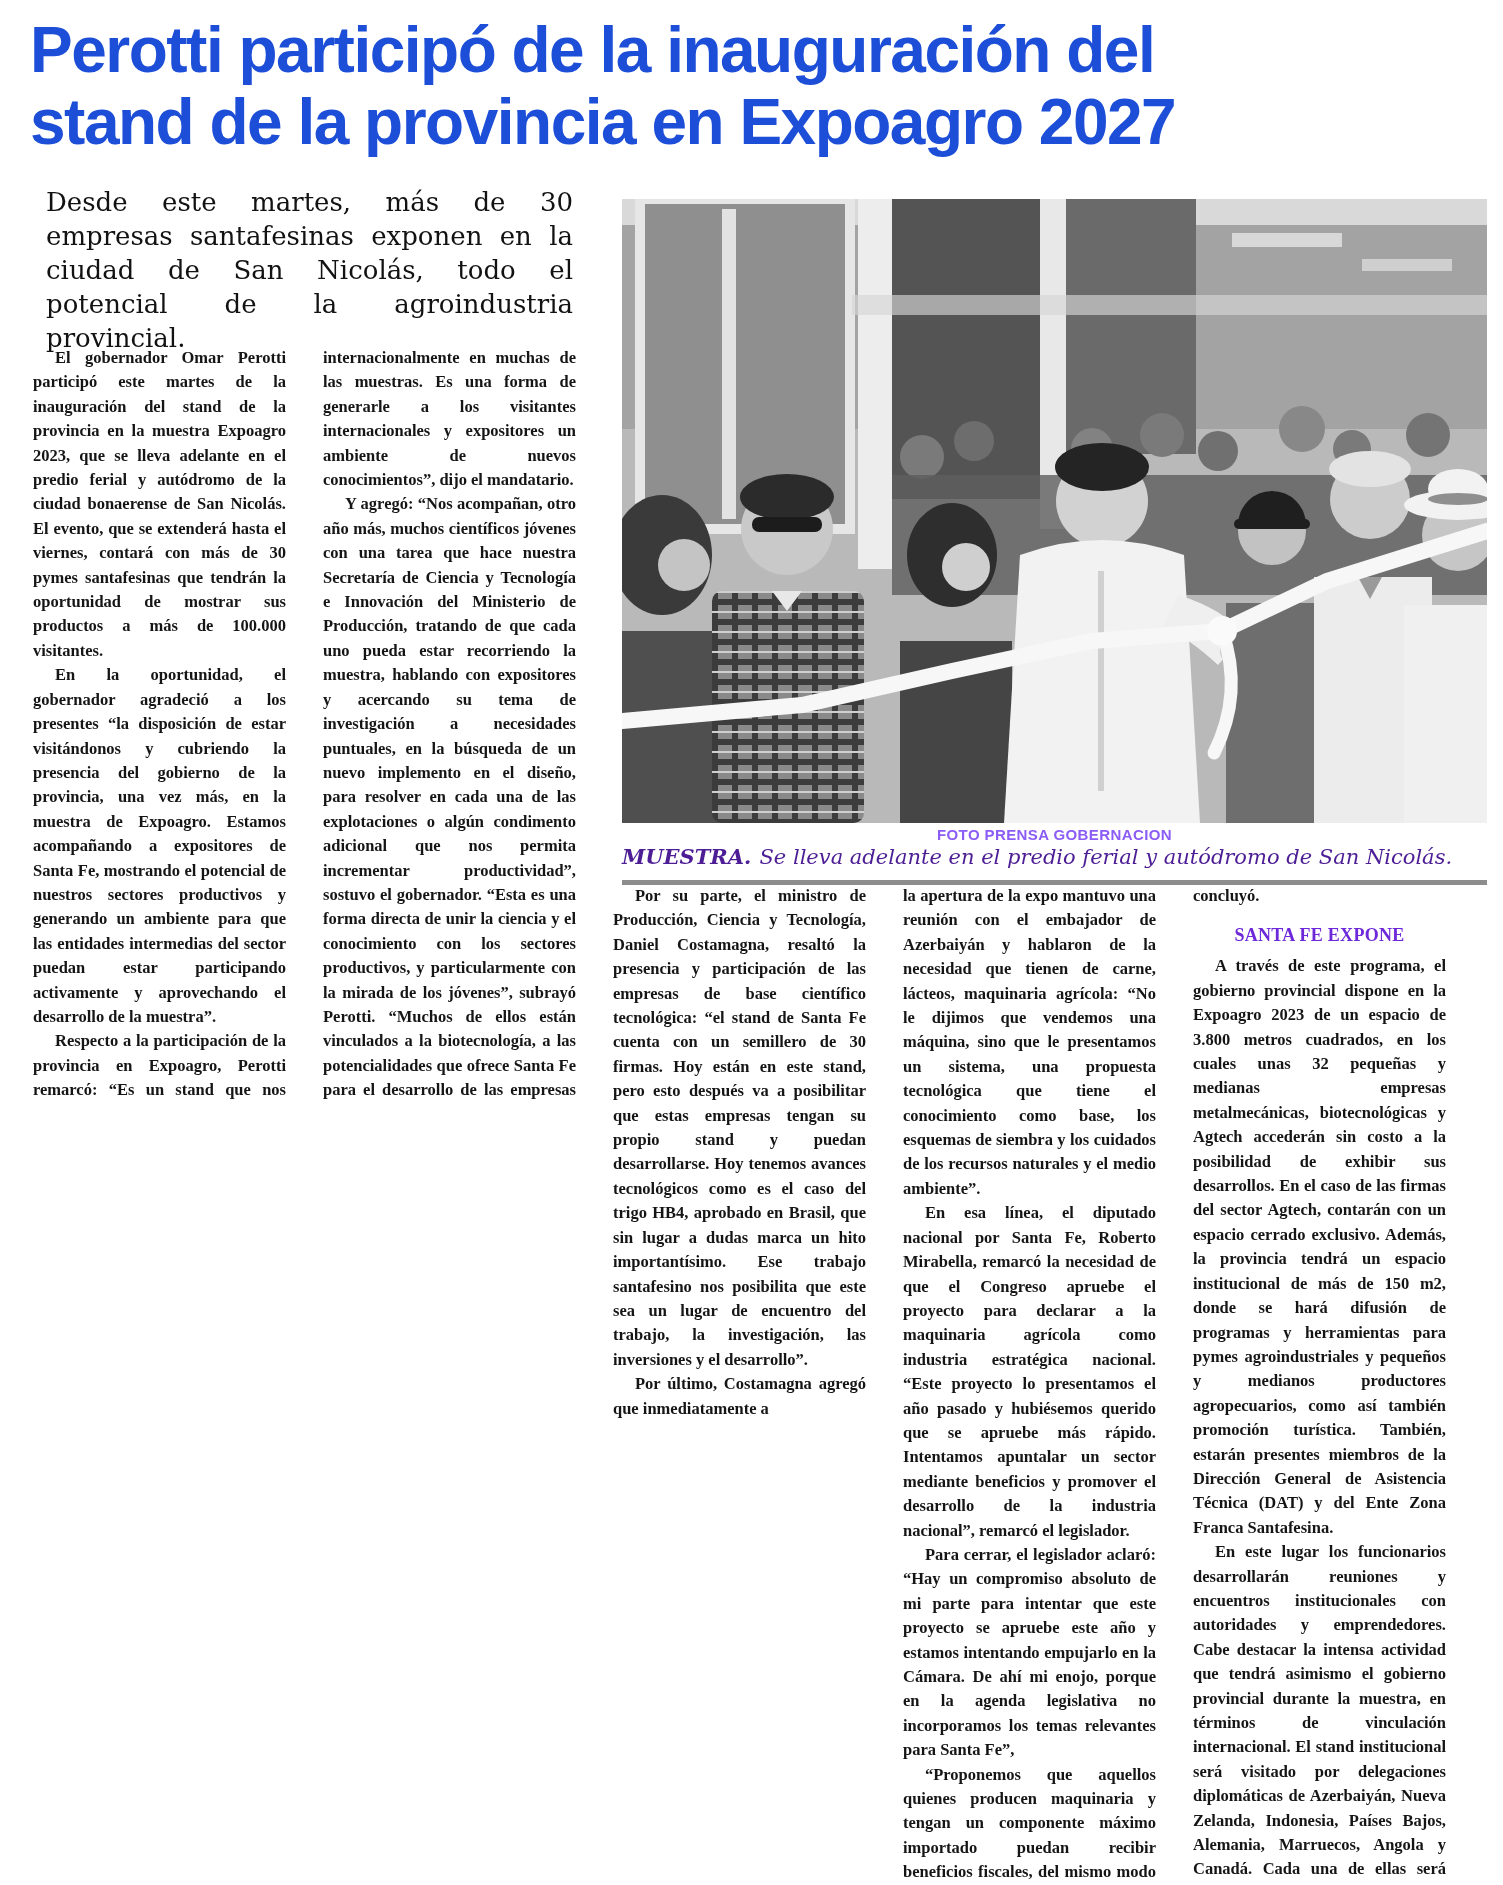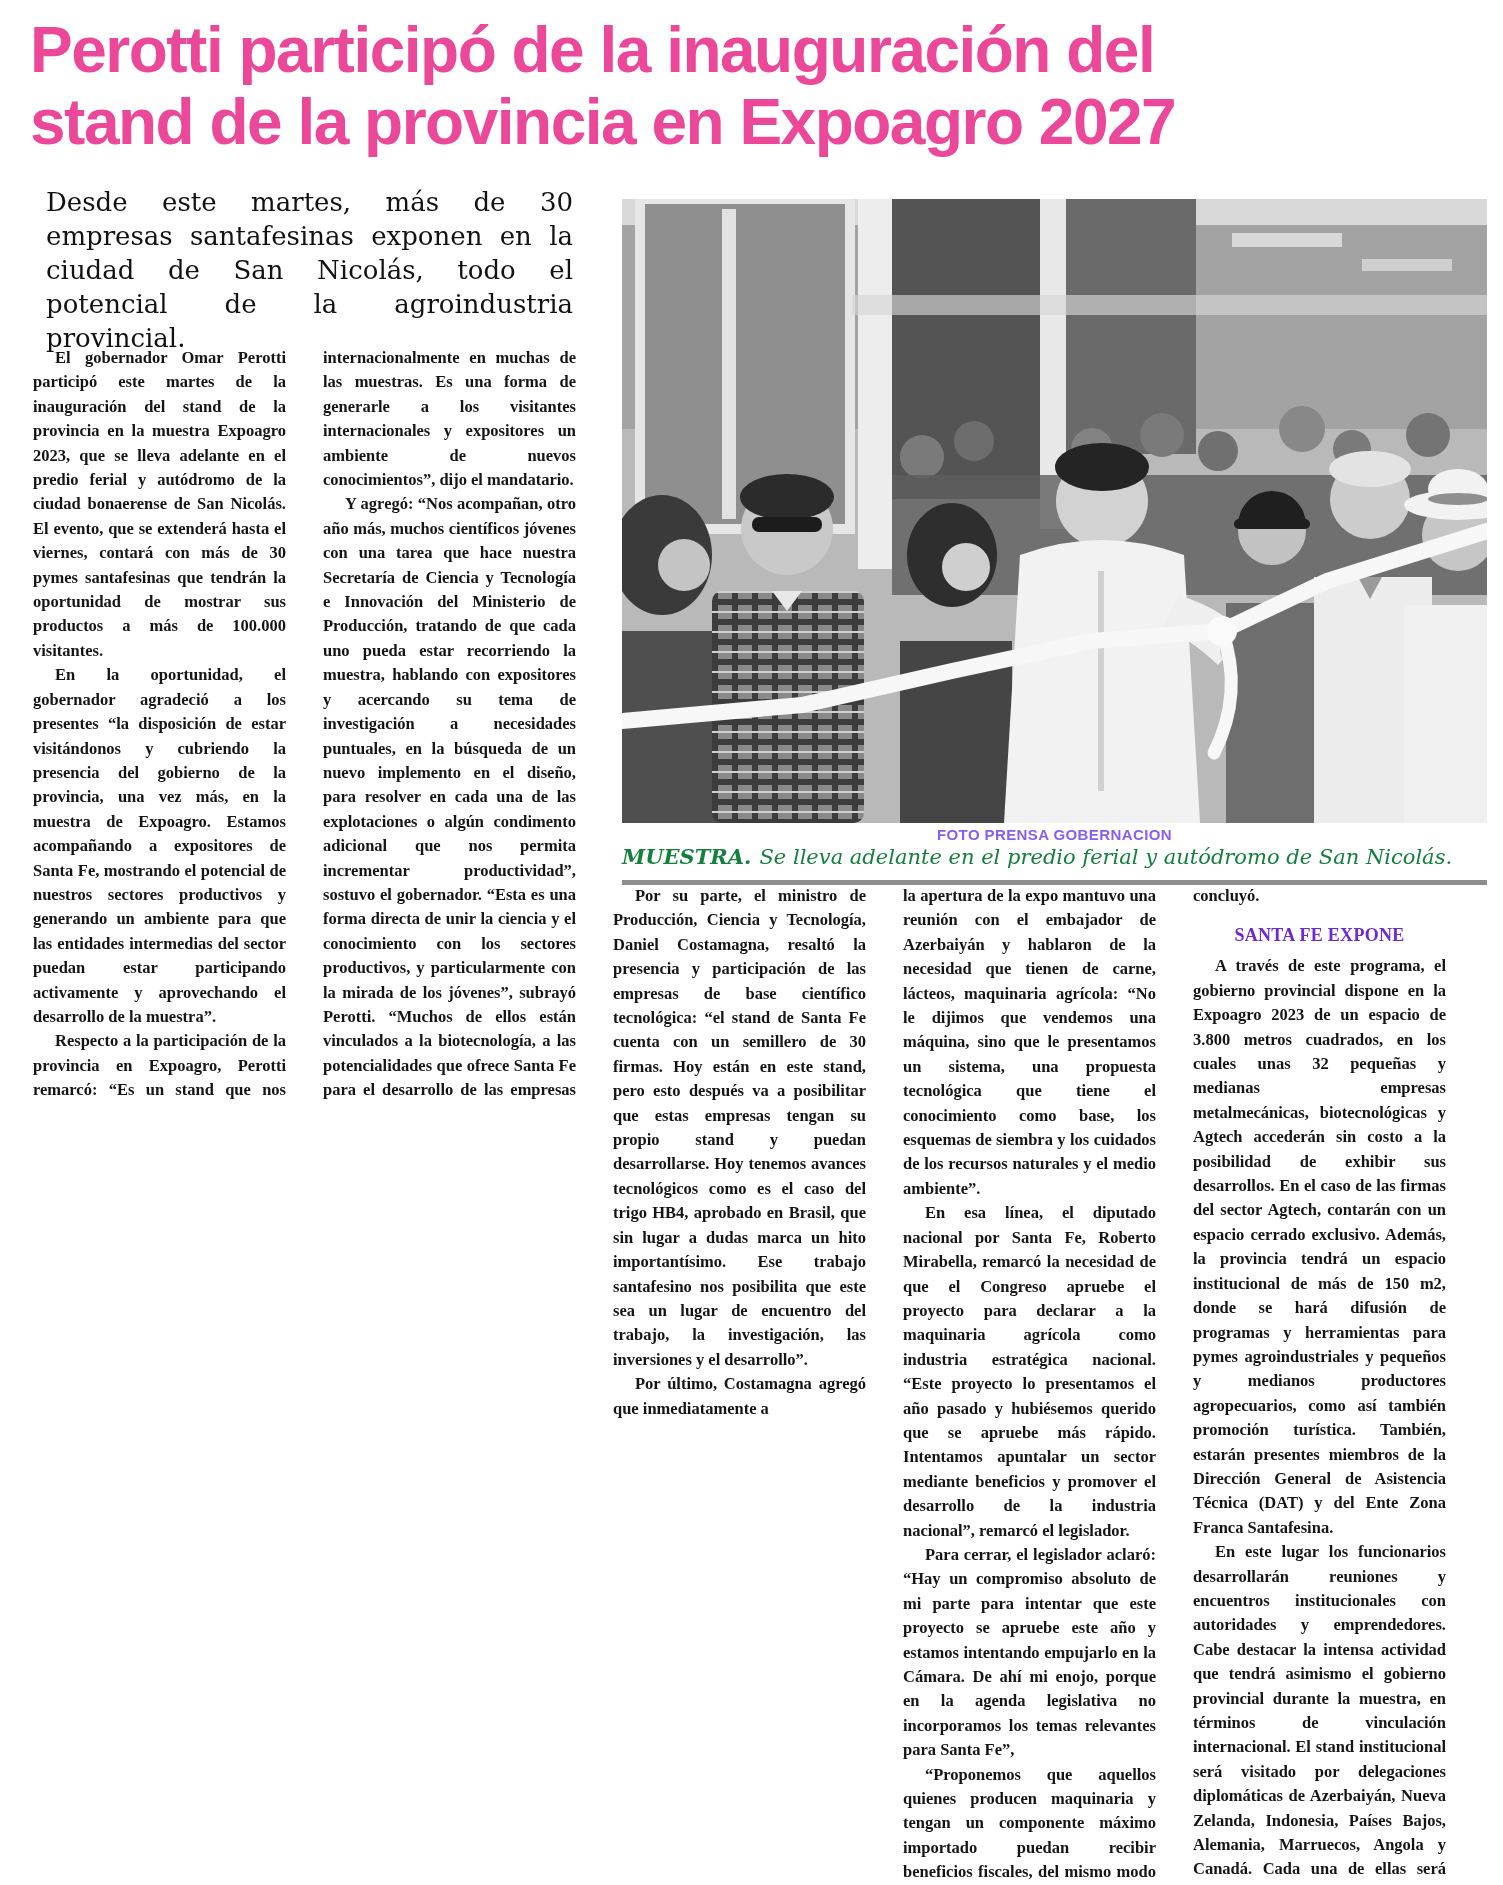--- a/index.html
+++ b/index.html
@@ -12,21 +12,21 @@
     color:#141414;
   }
   
   .headline{
     position:absolute;left:30px;top:14px;width:1460px;
     margin:0;
     font-family:"Liberation Sans",sans-serif;
     font-weight:bold;
     font-size:64px;line-height:72px;
     letter-spacing:-1.5px;
-    color:#ec4899;
+    color:#1d4ed8;
   }
   .headline .hl{display:block;}
   
   .lede{
     position:absolute;left:33px;top:172px;width:527px;
     margin:13px;
     font-family:"DejaVu Serif",serif;
     font-size:26px;line-height:34px;
     text-align:justify;
     color:#121212;
@@ -42,21 +42,21 @@
     font-family:"Liberation Sans",sans-serif;
     font-weight:bold;font-size:15px;line-height:16px;
     letter-spacing:.4px;
     text-align:center;color:#8b5cf6;
   }
   .caption{
     position:absolute;left:622px;top:843px;width:865px;
     margin:0;
     font-family:"DejaVu Serif",serif;
     font-style:italic;font-size:21px;line-height:28px;
-    color:#15803d;
+    color:#4c1d95;
     white-space:nowrap;
   }
   .cap-label{
     font-style:italic;font-weight:bold;
     margin-right:8px;
   }
   .caption-rule{
     position:absolute;left:622px;top:880px;width:865px;height:5px;
     background:#8d8d8d;
   }

